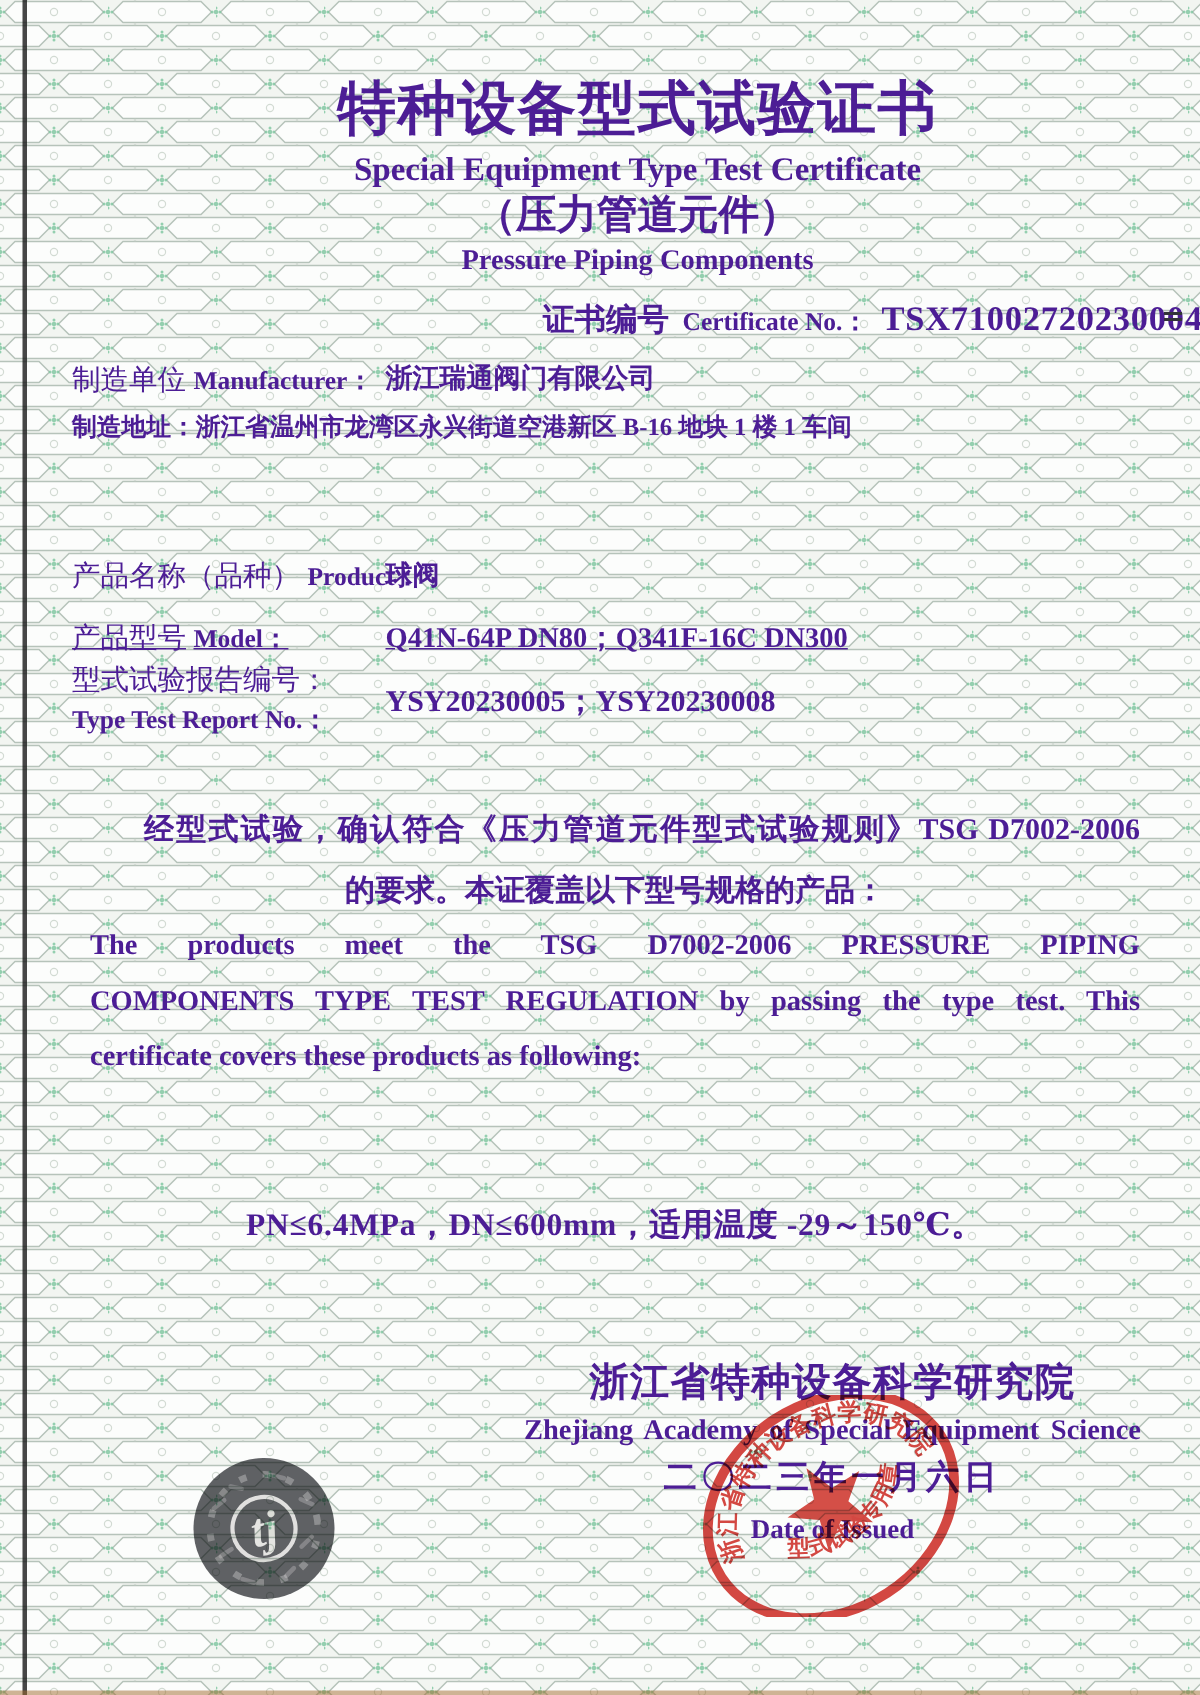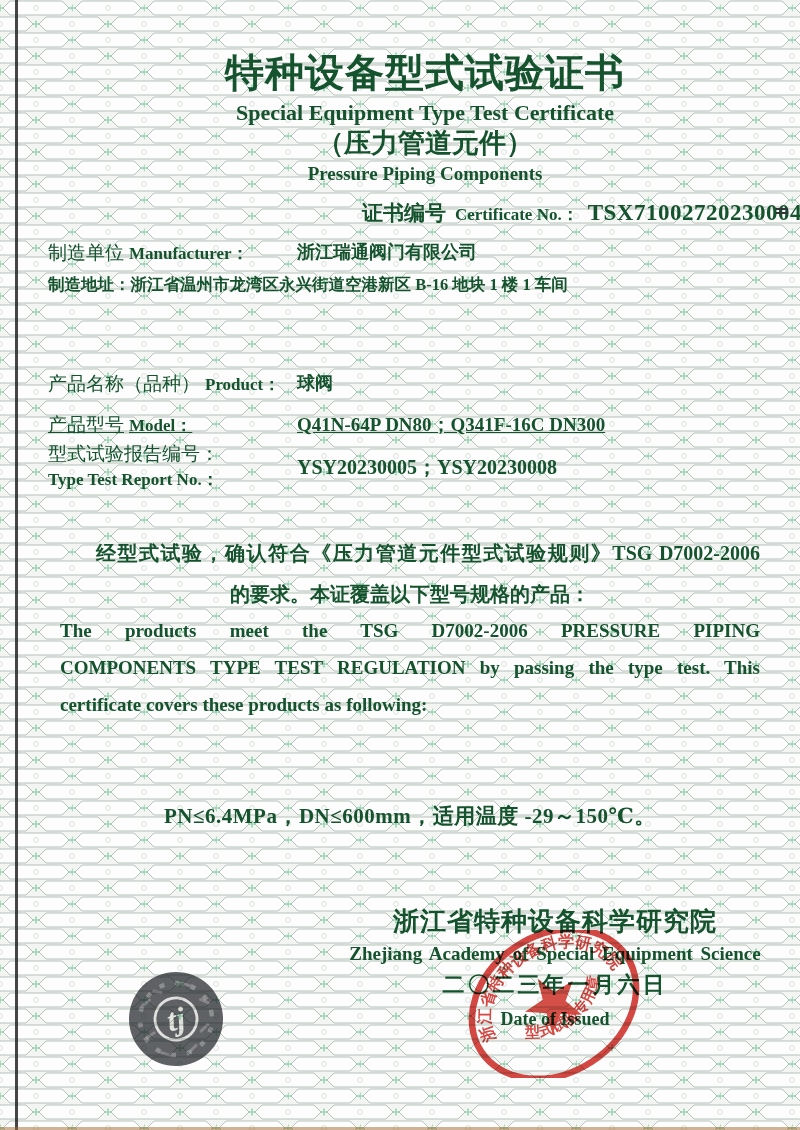--- a/index.html
+++ b/index.html
@@ -1,20 +1,20 @@
 <!DOCTYPE html>
 <html><head>
 <meta charset="utf-8">
 <style>
   html,body{margin:0;padding:0;background:#e8e8e8;}
   .page{
     position:relative;width:800px;height:1130px;overflow:hidden;
     background:#f2f5f1;
     font-family:"Liberation Serif","DejaVu Serif",serif;
-    color:#14532d;
+    color:#4c1d95;
   }
   .bg-pattern{position:absolute;inset:0;z-index:0;}
   .content{position:absolute;inset:0;z-index:2;}
 
   
   .edge-left{position:absolute;left:15px;top:0;width:3px;height:1130px;background:#181818;opacity:.8;z-index:3;}
   .edge-bottom{position:absolute;left:0;bottom:0;width:800px;height:3px;background:#a06a2c;opacity:.5;z-index:3;}
   .dash-artifact{position:absolute;left:776px;top:206px;width:14px;height:10px;z-index:3;}
   .dash-artifact i{display:block;width:12px;height:2px;background:#33343a;margin:2px 0;}
 
@@ -25,21 +25,21 @@
   .sub-cn{font-size:27px;font-weight:bold;line-height:31px;margin-top:2px;}
   .sub-en{font-size:19px;font-weight:bold;line-height:22px;margin-top:4px;}
 
   
   .cert-no{position:absolute;top:199px;left:362px;display:flex;align-items:baseline;gap:9px;white-space:nowrap;}
   .cert-no .cn{font-size:21px;font-weight:bold;}
   .cert-no .en{font-size:17px;font-weight:bold;}
   .cert-no .val{font-size:23px;font-weight:bold;letter-spacing:.5px;}
 
   
-  .frow{position:absolute;left:48px;display:flex;white-space:nowrap;gap:40px;}
+  .frow{position:absolute;left:48px;display:flex;white-space:nowrap;}
   .flabel{width:209px;flex:0 0 209px;}
   .lab-cn{font-size:19px;}
   .lab-en{font-size:17px;font-weight:bold;margin-left:5px;}
   .fvalue{font-weight:bold;font-size:18px;}
   .row-manufacturer{top:240px;}
   .row-address{top:274px;align-items:center;}
   .row-address .fvalue{font-size:16.5px;line-height:22px;white-space:nowrap;}
   .row-equipment{top:331px;}
   .row-product{top:371px;}
   .row-model{top:412px;text-decoration:underline;}

